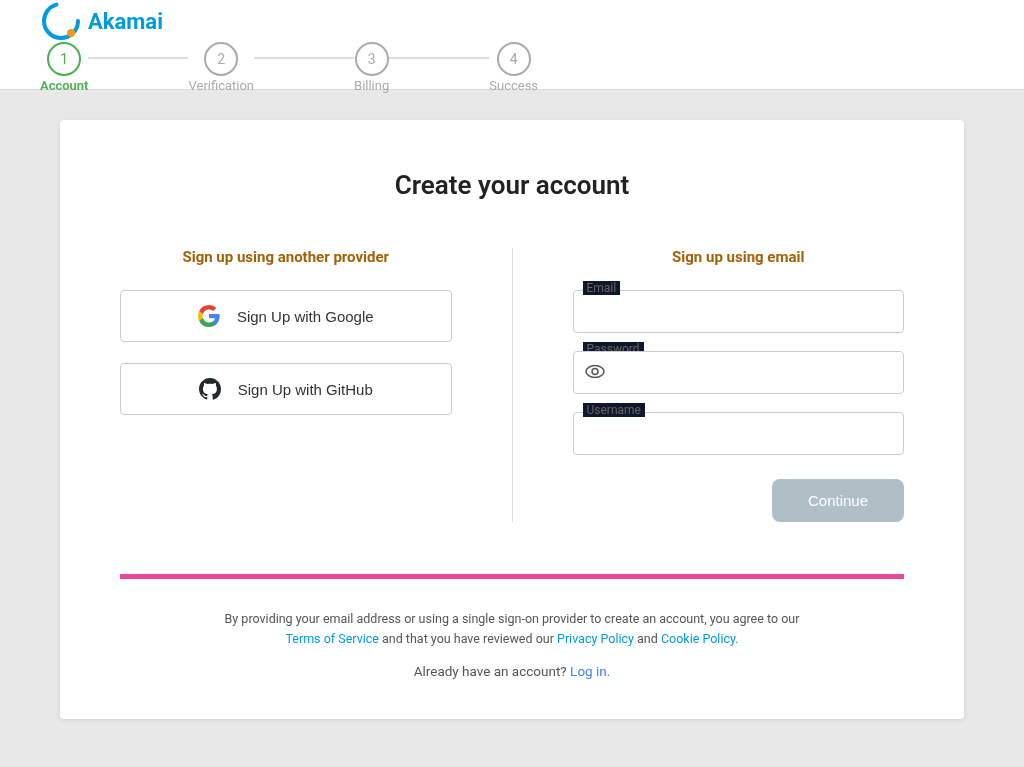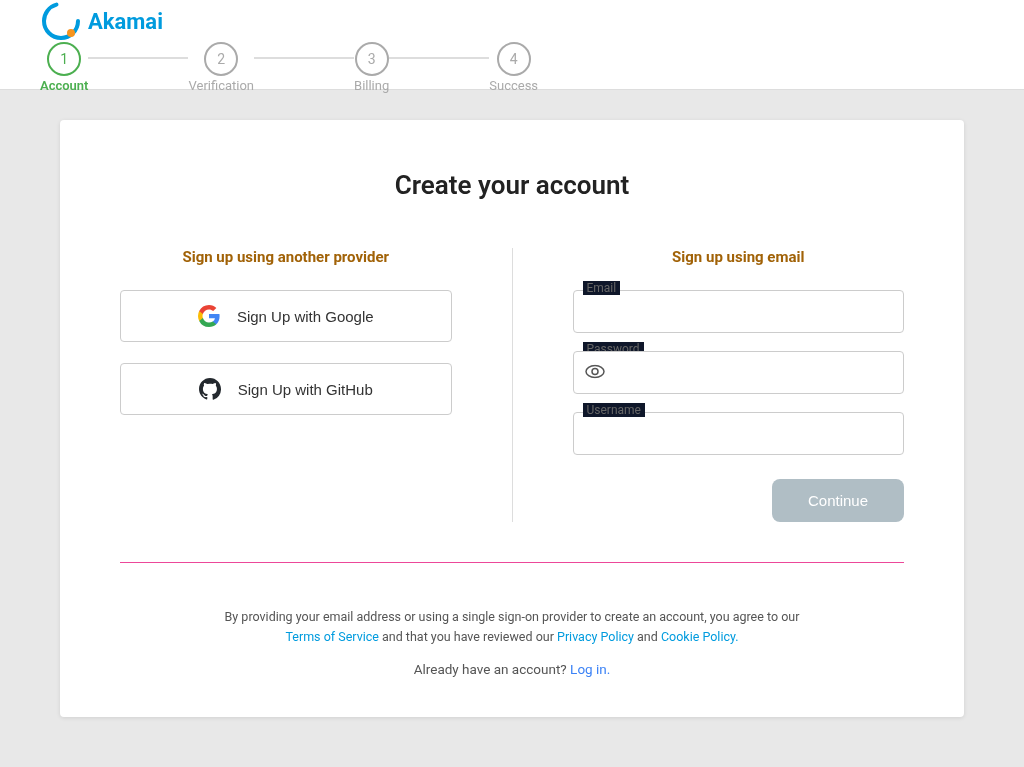--- a/index.html
+++ b/index.html
@@ -215,23 +215,23 @@
       padding: 13px 36px;
       font-size: 15px;
       font-weight: 500;
       cursor: pointer;
       margin-top: 24px;
     }
 
     
     .card-footer {
       text-align: center;
-      margin-top: 40px;
-      padding-top: 44px;
-      border-top: 1px solid #ec4899;
+      margin-top: 52px;
+      padding-top: 30px;
+      border-top: 5px solid #ec4899;
     }
 
     .footer-legal {
       font-size: 12.5px;
       color: #555;
       margin-bottom: 14px;
       line-height: 1.6;
     }
 
     .footer-legal a {

